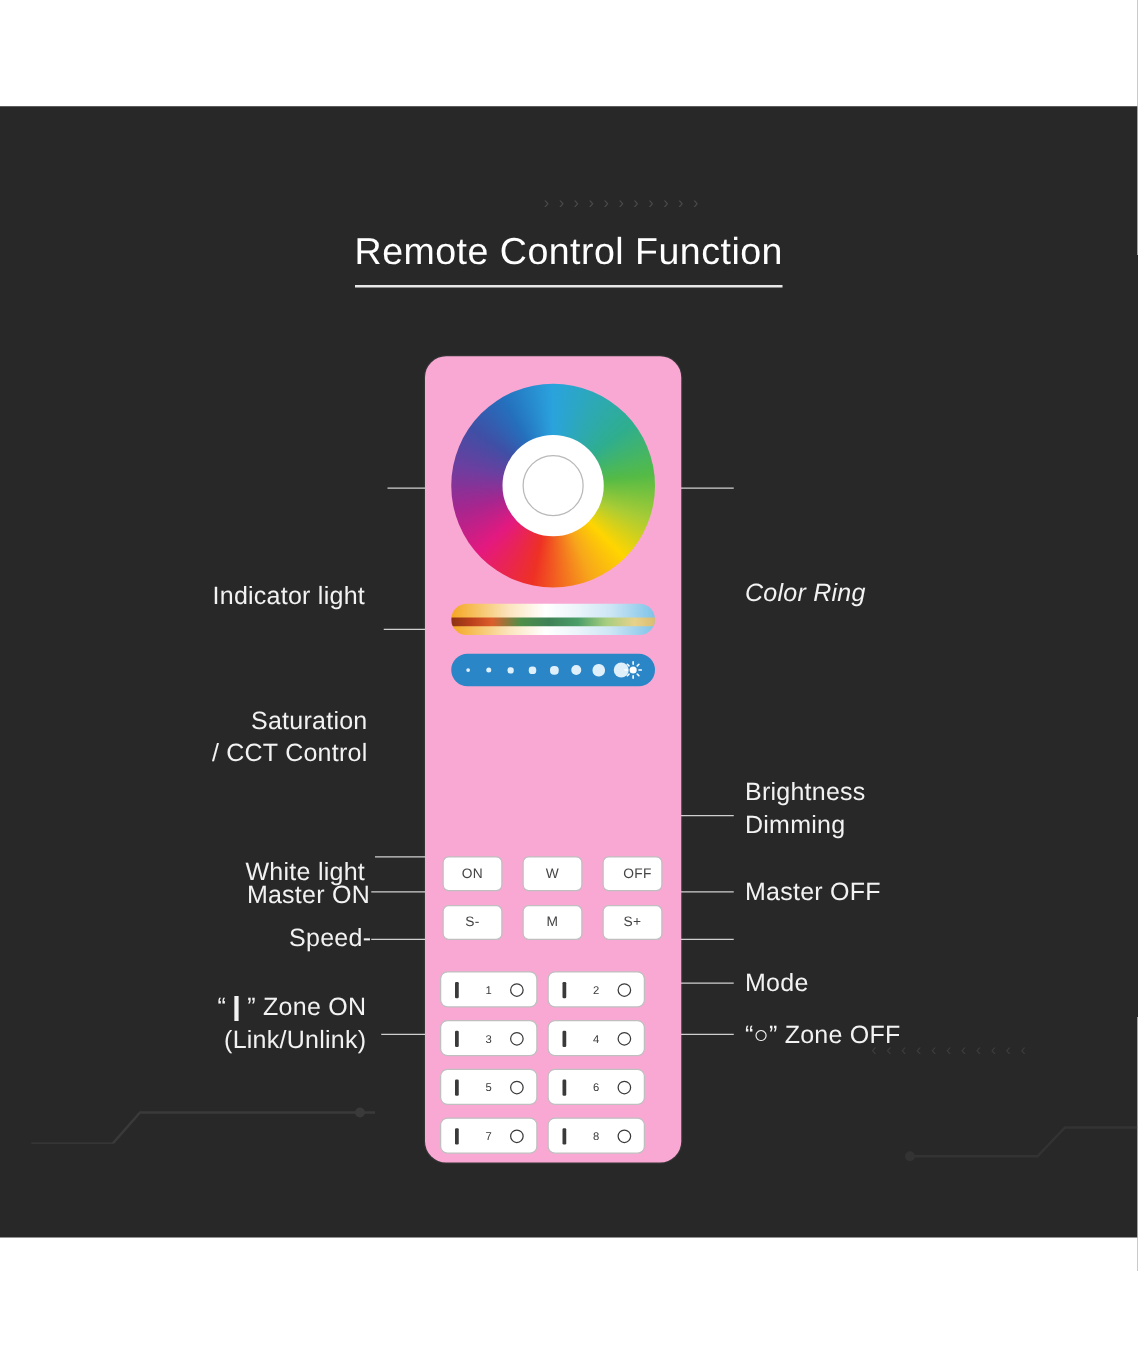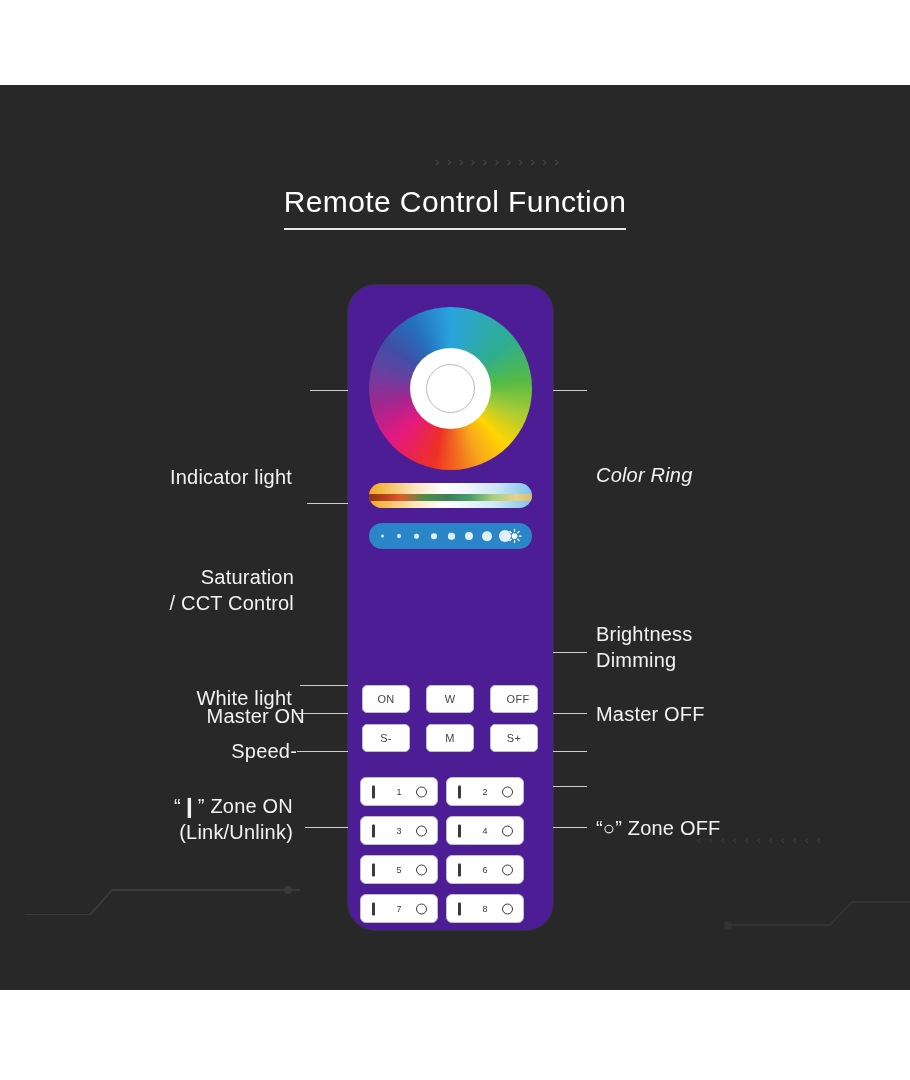--- a/index.html
+++ b/index.html
@@ -26,22 +26,22 @@
 
   
   #title-wrap{position:absolute;left:0;top:100px;width:910px;text-align:center;}
   #title{
     display:inline-block;color:#ffffff;font-size:30px;font-weight:400;
     letter-spacing:.4px;padding-bottom:9px;border-bottom:2px solid #e8e8e8;
   }
 
   
   #remote{
-    position:absolute;left:348px;top:200px;width:205px;height:645px;
-    background:#4c1d95;border-radius:27px;
+    position:absolute;left:340px;top:200px;width:205px;height:645px;
+    background:#f9a8d4;border-radius:17px;
     box-shadow:0 0 0 1px rgba(255,255,255,.06);
   }
 
   
   #color-ring{
     position:absolute;left:21px;top:22px;width:163px;height:163px;border-radius:50%;
     background:
       conic-gradient(from 0deg,
         #2aa3dd 0deg,
         #2fae8e 52deg,
@@ -167,35 +167,36 @@
 
   <div class="leader" style="left:534px;top:742px;width:53px;"></div>
 
   <div class="label right-align" style="left:40px;top:379px;width:252px;">Indicator light</div>
 
   <div class="label right-align" style="left:40px;top:479px;width:254px;">Saturation
 / CCT Control</div>
 
   <div class="label right-align" style="left:40px;top:588px;width:252px;margin-top:12px;">White light</div>
 
-  <div class="label right-align" style="left:56px;top:618px;width:249px;text-align:right;">Master ON</div>
+  <div class="label right-align" style="left:47px;top:618px;width:249px;text-align:right;">Master ON</div>
 
   <div class="label right-align" style="left:48px;top:653px;width:249px;">Speed-</div>
 
   <div class="label right-align" style="left:30px;top:708px;width:263px;">“❙” Zone ON
 (Link/Unlink)</div>
 
   <div class="label" style="left:596px;top:377px;width:280px;font-style:italic;">Color Ring</div>
 
   <div class="label" style="left:596px;top:536px;width:280px;">Brightness
 Dimming</div>
 
   <div class="label" style="left:596px;top:616px;width:280px;">Master OFF</div>
 
 
+  <div class="label" style="left:596px;top:689px;width:280px;">Mode</div>
 
   <div class="label" style="left:596px;top:730px;width:290px;">“○” Zone OFF</div>
 
   <div id="remote">
 
     <div id="color-ring">
       <div id="color-ring-hole">
         <div id="indicator-light"></div>
       </div>
     </div>

